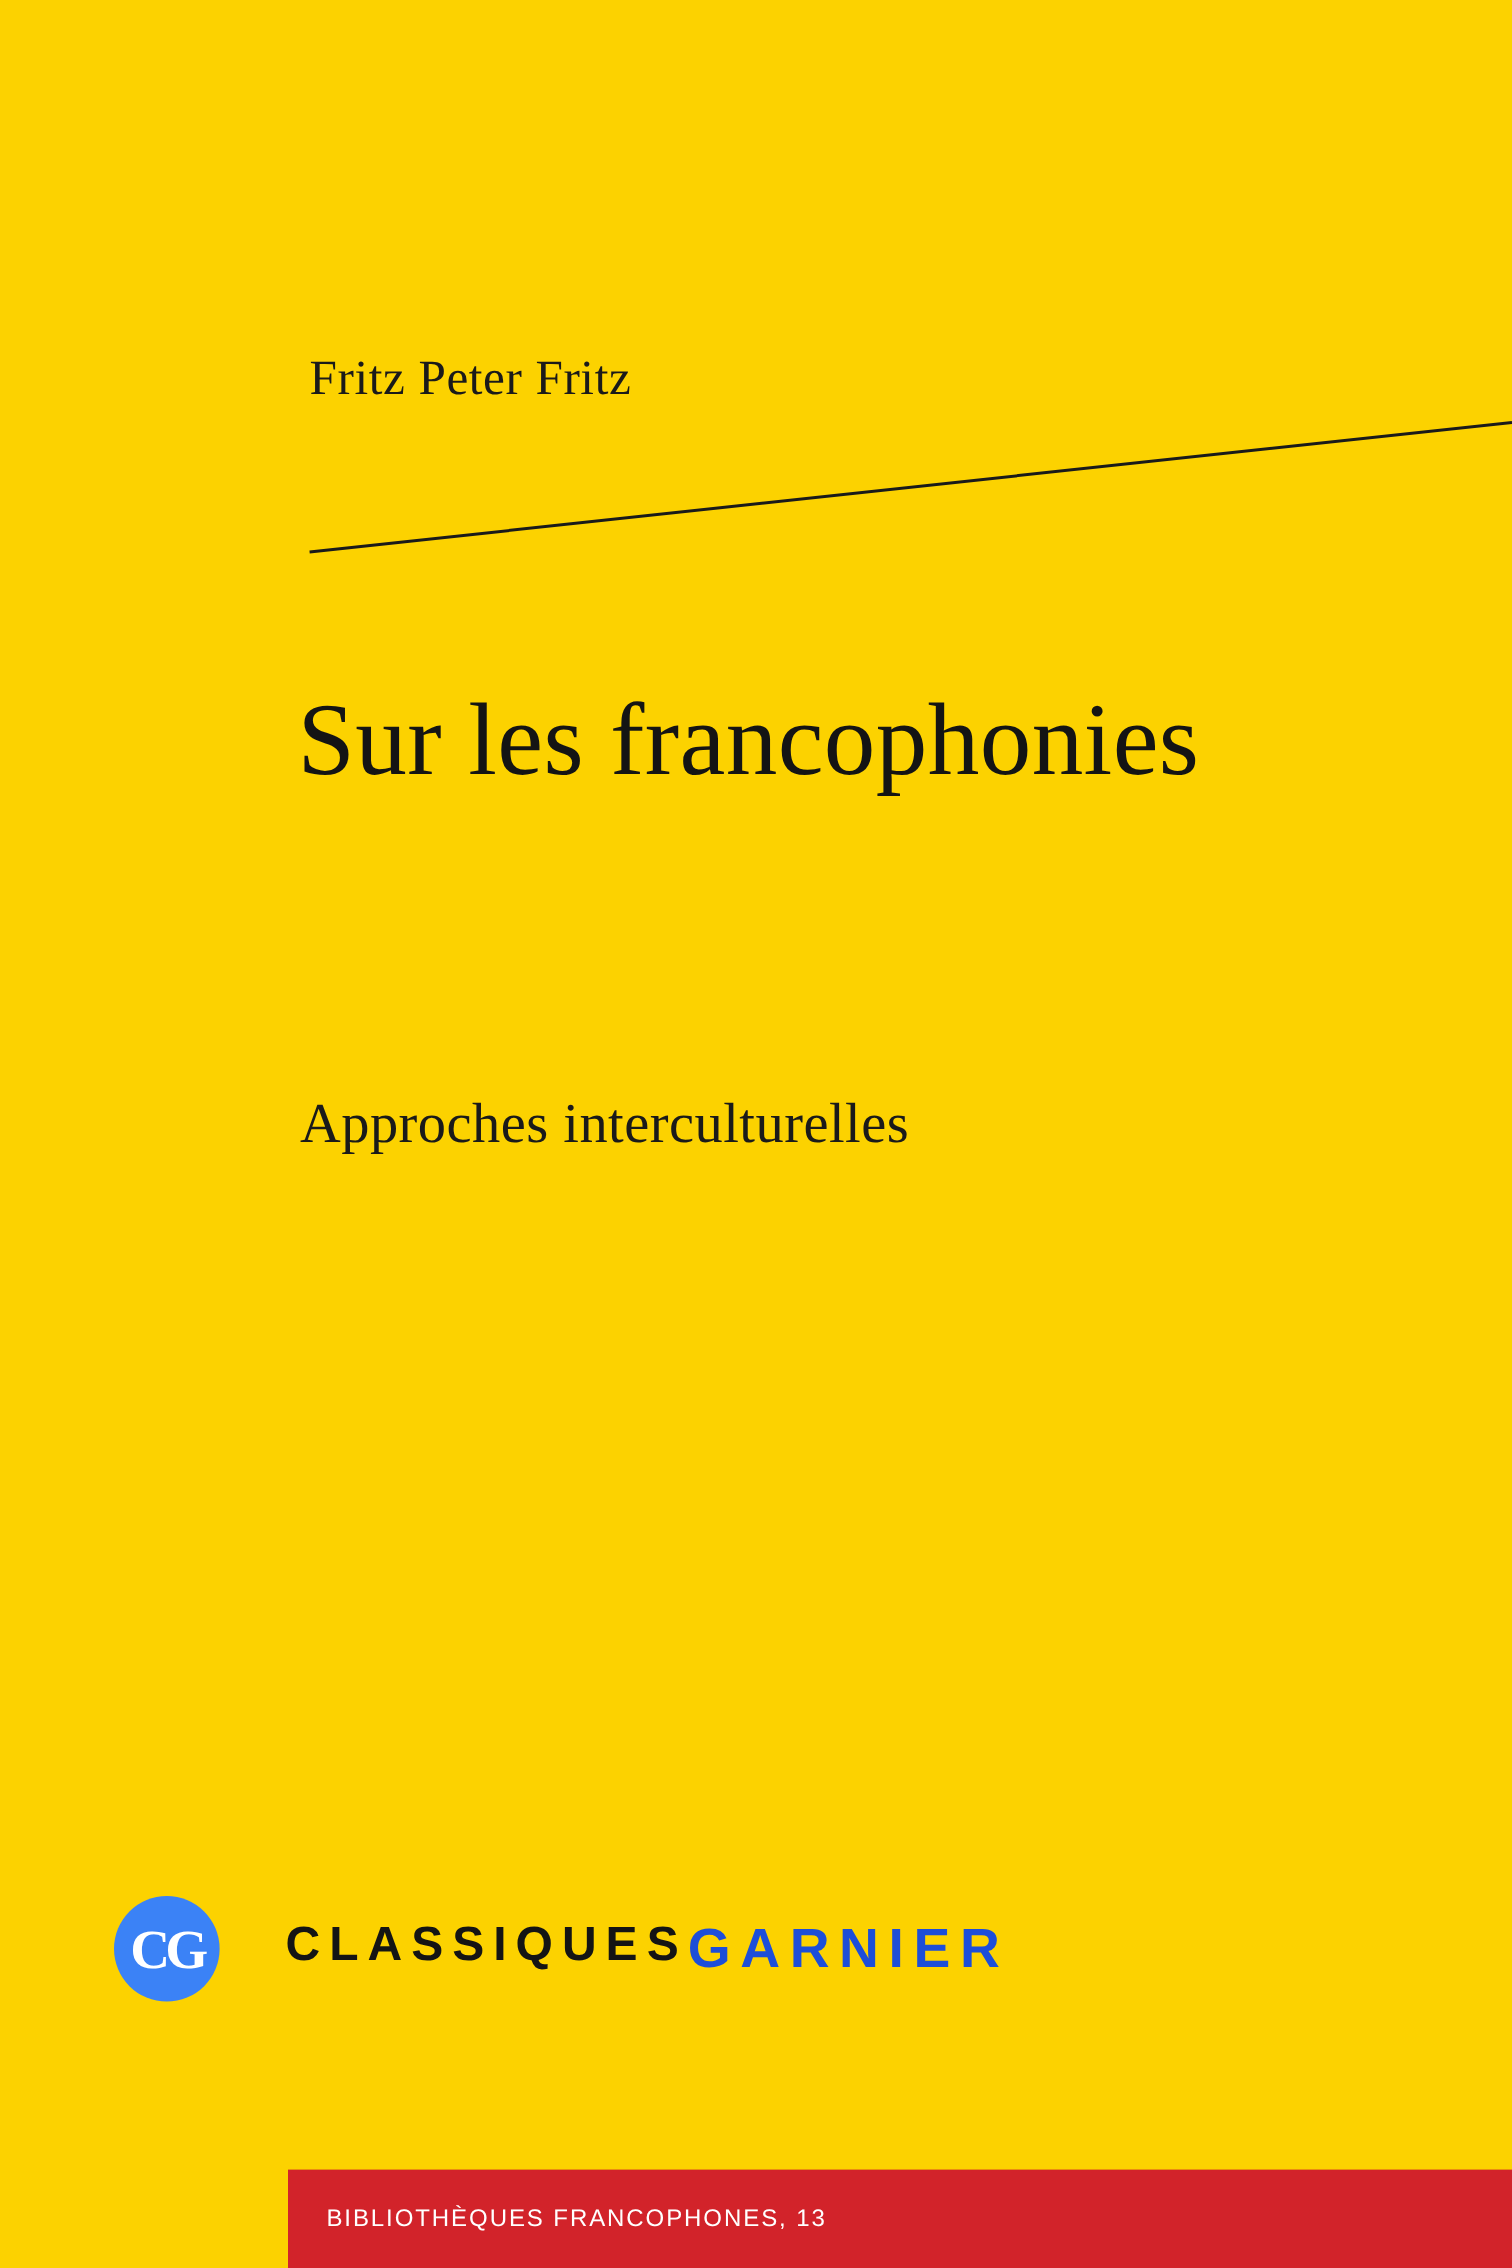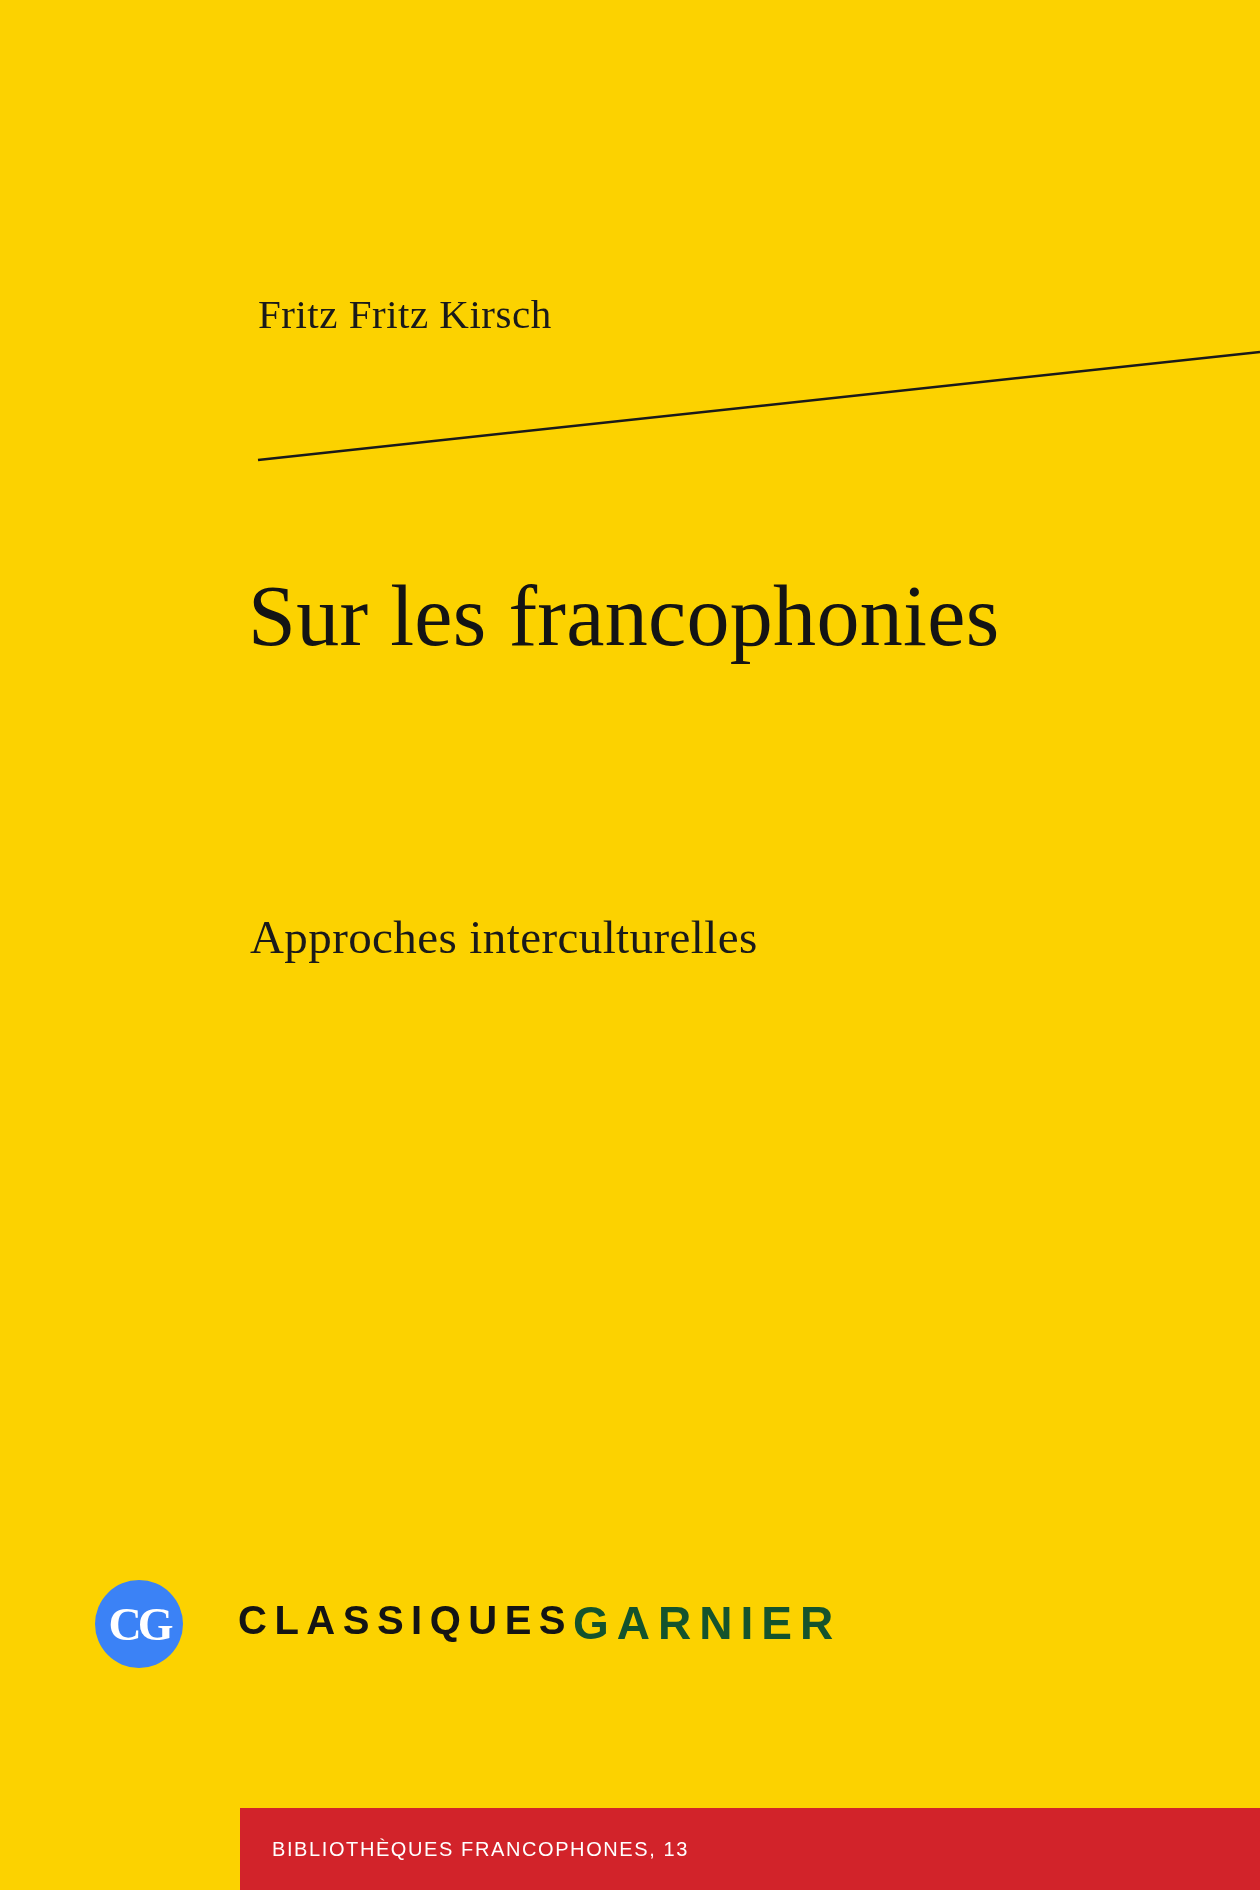--- a/index.html
+++ b/index.html
@@ -101,21 +101,21 @@
     font-weight: bold;
     letter-spacing: 7.5px;
     color: #141414;
     line-height: 1.12;
   }
   .pub-line2 {
     font-family: "Liberation Sans", sans-serif;
     font-size: 46px;
     font-weight: bold;
     letter-spacing: 8px;
-    color: #14532d;
+    color: #1d4ed8;
     line-height: 1.12;
   }
   
   .series-band {
     position: absolute;
     left: 240px;
     bottom: 0;
     width: 1020px;
     height: 82px;
     background: #d2232a;
@@ -131,21 +131,21 @@
     letter-spacing: 1.6px;
     color: #ffffff;
     white-space: nowrap;
   }
 </style>
 </head>
 <body>
 
 <div class="cover">
 
-  <div class="author">Fritz Fritz Kirsch</div>
+  <div class="author">Fritz Peter Fritz</div>
 
   <div class="rule-wrap">
     <svg width="1260" height="140" viewBox="0 0 1260 140" xmlns="http://www.w3.org/2000/svg">
       <line x1="258" y1="130" x2="1260" y2="22" stroke="#1a1a1a" stroke-width="2.5"></line>
     </svg>
   </div>
 
   <div class="title">
     <span class="line">Sur les francophonies</span>
   </div>

